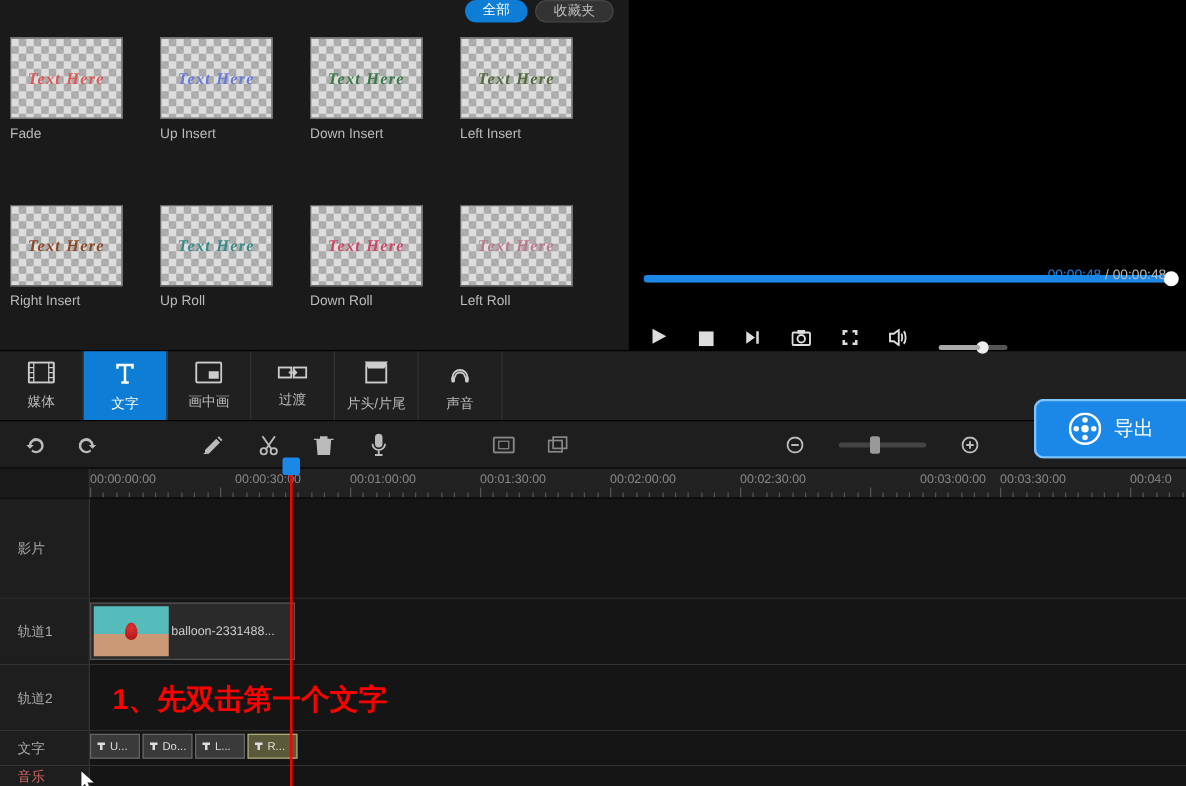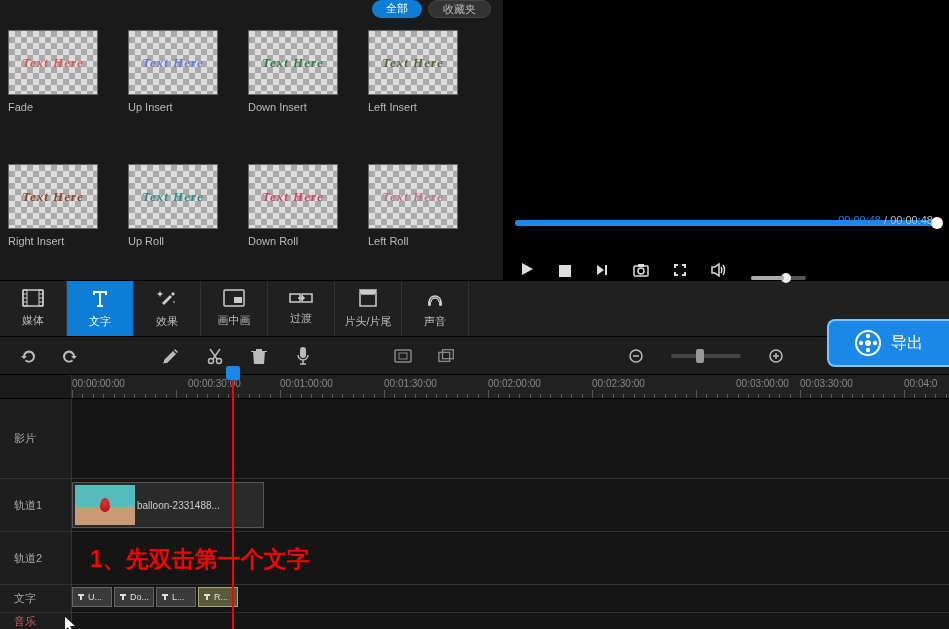--- a/index.html
+++ b/index.html
@@ -182,26 +182,20 @@
           <rect x="17" y="1" width="4" height="16" fill="none" stroke="currentColor"></rect>
           <path d="M1 5h4M1 9h4M1 13h4M17 5h4M17 9h4M17 13h4" stroke="currentColor"></path>
         </svg></span>
       <span>媒体</span>
     </div>
     <div class="tab active">
       <span style="color:#fff"><svg width="20" height="20" viewBox="0 0 20 20">
           <path d="M3 3h14v4h-2V5h-4v12h2v2H7v-2h2V5H5v2H3z" fill="currentColor"></path>
         </svg></span>
       <span>文字</span>
-    </div>
-    <div class="tab">
-      <span style="color:#ccc"><svg width="20" height="20" viewBox="0 0 20 20">
-          <path d="M5 15L13 7l2 2-8 8zM14 6l2-2 2 2-2 2zM3 3l1 2 2 1-2 1-1 2-1-2-2-1 2-1zM16 14l1 1 1-1-1-1z" fill="currentColor"></path>
-        </svg></span>
-      <span>效果</span>
     </div>
     <div class="tab">
       <span style="color:#ccc"><svg width="22" height="18" viewBox="0 0 22 18">
           <rect x="1" y="1" width="20" height="16" rx="1" fill="none" stroke="currentColor" stroke-width="1.5"></rect>
           <rect x="11" y="8" width="8" height="6" fill="currentColor"></rect>
         </svg></span>
       <span>画中画</span>
     </div>
     <div class="tab">
       <span style="color:#ccc"><svg width="24" height="14" viewBox="0 0 24 14">
@@ -409,21 +403,21 @@
 </div>
 
 <div class="tracks">
   <div class="track-row" style="height:80px">
     <div class="track-label">影片</div>
     <div class="track-content"></div>
   </div>
   <div class="track-row">
     <div class="track-label">轨道1</div>
     <div class="track-content">
-      <div class="clip" style="left:0;width:192px">
+      <div class="clip" style="left:0;width:164px">
         <div class="clip-thumb"></div>
         <span>balloon-2331488...</span>
       </div>
     </div>
   </div>
   <div class="track-row">
     <div class="track-label">轨道2</div>
     <div class="track-content">
       <div class="annotation" style="left:18px;top:12px">1、先双击第一个文字</div>
     </div>

